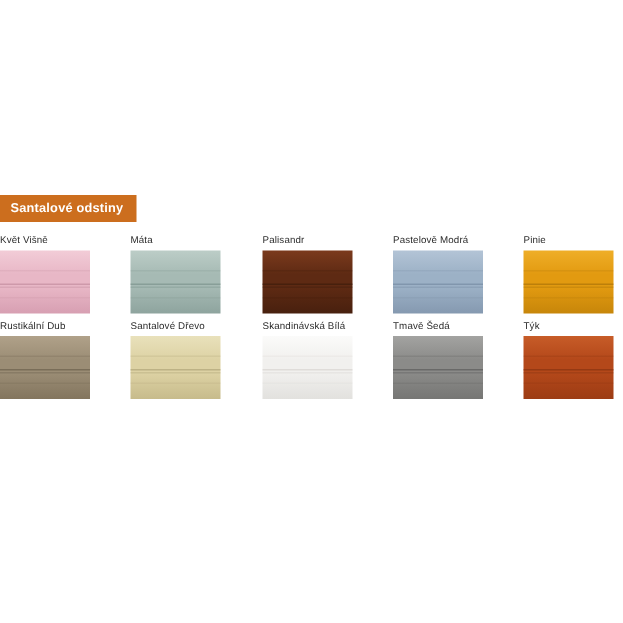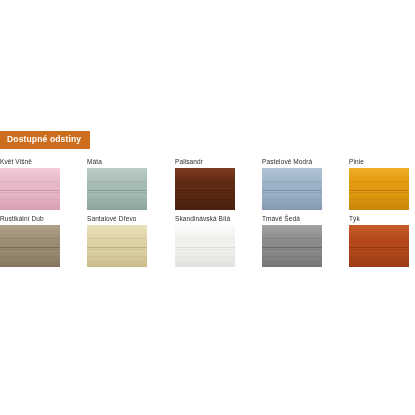--- a/index.html
+++ b/index.html
@@ -75,21 +75,21 @@
     left: -10%;
     width: 120%;
     height: 1px;
   }
 </style>
 </head>
 <body>
 
 <div id="palette-panel">
 
-  <div class="section-header">Dostupné odstiny</div>
+  <div class="section-header">Santalové odstiny</div>
 
   <div class="swatch-grid" id="swatch-grid">
       <div class="swatch-row">
         <div class="swatch-cell" style="left: 0px;">
           <div class="swatch-label">Květ Višně</div>
           <div class="swatch-chip" style="background: linear-gradient(rgb(242, 204, 215) 0%, rgb(232, 183, 198) 38%, rgb(232, 183, 198) 58%, rgb(215, 159, 178) 100%);">
             <div class="grain">
               <div class="grain-line" style="top: 12.6px; height: 1px; background: rgb(185, 130, 148); opacity: 0.18; filter: blur(0.4px);"></div>
               <div class="grain-line" style="top: 21.84px; height: 1.6px; background: rgb(185, 130, 148); opacity: 0.55; filter: blur(0.4px);"></div>
               <div class="grain-line" style="top: 23.52px; height: 1px; background: rgb(185, 130, 148); opacity: 0.3; filter: blur(0.4px);"></div>

